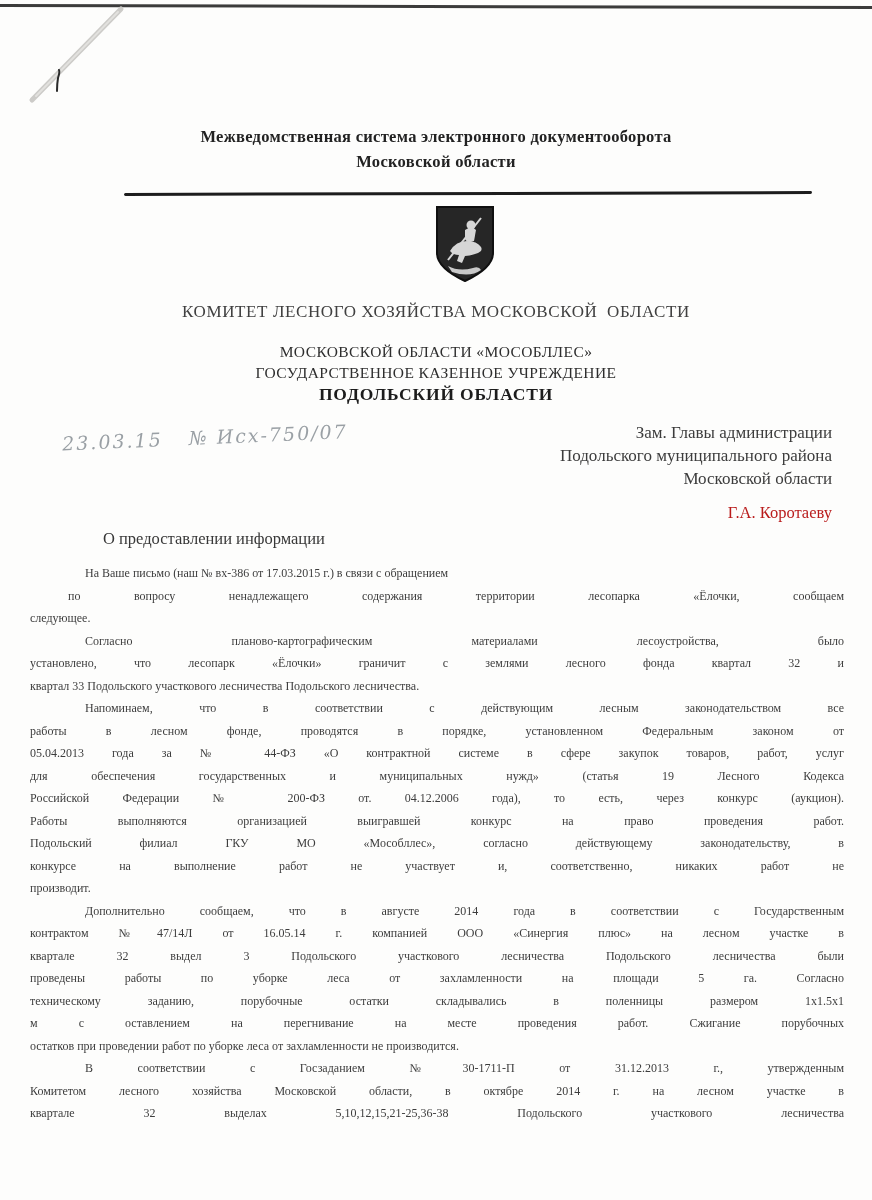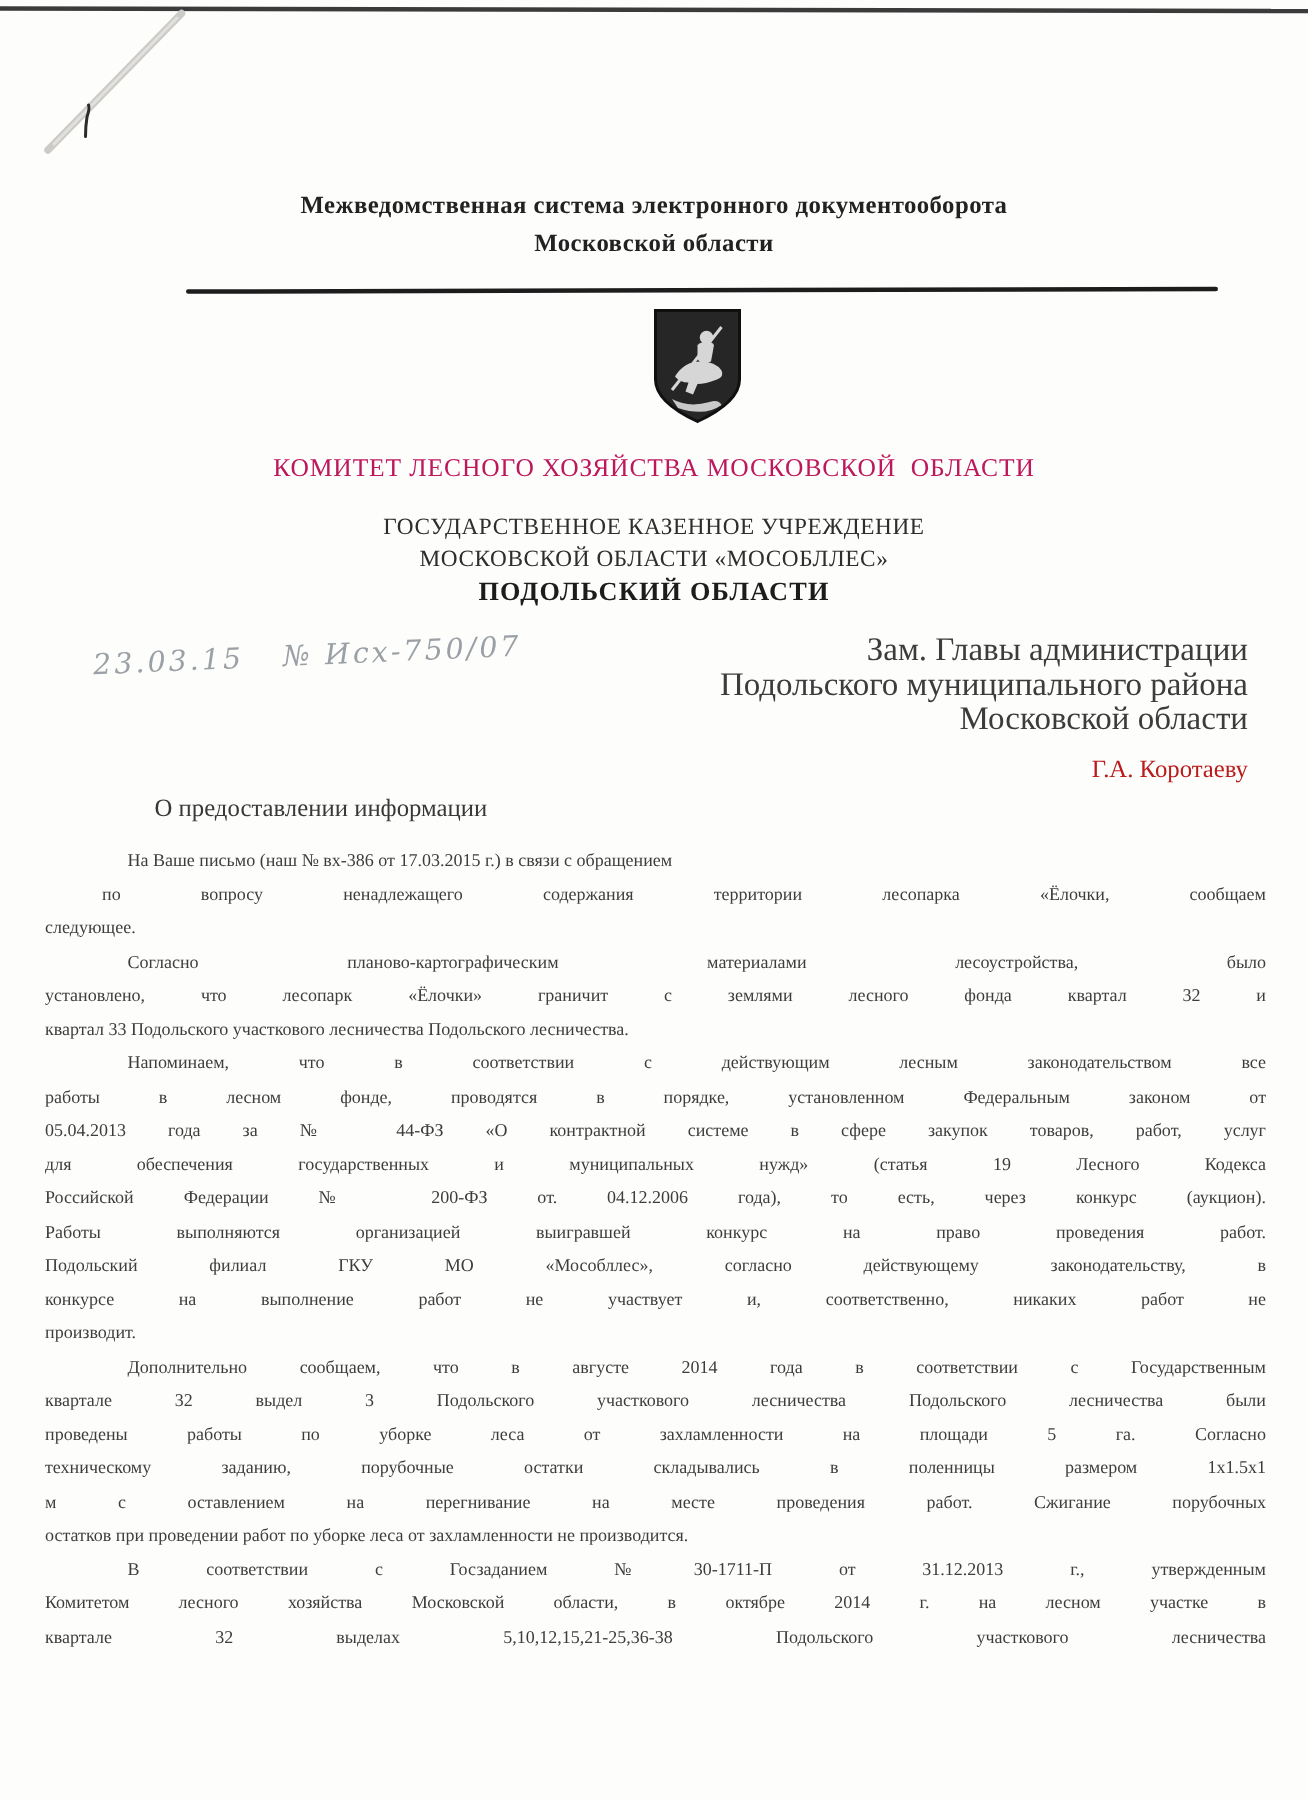--- a/index.html
+++ b/index.html
@@ -26,41 +26,41 @@
     text-align:center;font-weight:bold;font-size:16.5px;line-height:25px;
     color:#222;letter-spacing:0.3px;
   }
   .separator{
     position:absolute;top:192px;left:124px;width:688px;height:3px;
     background:#1d1d1d;transform:rotate(-0.15deg);border-radius:2px;
   }
   .emblem{position:absolute;top:204px;left:434px;width:62px;height:80px;}
   .committee{
     position:absolute;top:302px;left:0;width:100%;text-align:center;
-    font-size:17px;color:#be185d;letter-spacing:0.6px;white-space:pre;
+    font-size:17px;color:#404040;letter-spacing:0.6px;white-space:pre;
   }
   .org-block{
     position:absolute;top:341px;left:0;width:100%;text-align:center;
     font-size:15.5px;line-height:21px;color:#2e2e2e;letter-spacing:0.4px;
   }
   .branch{
     display:block;font-weight:bold;font-size:17.5px;color:#1c1c1c;
     letter-spacing:0.8px;margin-top:1px;
   }
   
   .handwritten{
     position:absolute;top:426px;left:62px;width:300px;
     font-family:"DejaVu Serif",serif;font-style:italic;
     font-size:19px;color:#9aa0a5;letter-spacing:2px;
     transform:rotate(-2.5deg);white-space:nowrap;
   }
   .handwritten .hw-num{margin-left:26px;}
   .addressee{
     position:absolute;top:421px;right:40px;width:420px;
-    text-align:right;font-size:22px;line-height:23px;color:#3c3c3c;
+    text-align:right;font-size:17px;line-height:23px;color:#3c3c3c;
   }
   .addressee-name{
     position:absolute;top:503px;right:40px;width:420px;
     text-align:right;font-size:16.5px;color:#b91c1c;
   }
   .subject{
     position:absolute;top:529px;left:103px;
     font-size:16.5px;color:#383838;
   }
   
@@ -95,22 +95,22 @@
     <line x1="14" y1="56" x2="47" y2="14" stroke="#d6d6d6" stroke-width="2"></line>
     <path d="M16 47 q6 -10 17 -10 q10 0 14 6 q2 4 -3 6 q-8 3 -13 3 l-3 7 l-5 -2 l2 -6 q-6 0 -9 -4 z" fill="#d6d6d6"></path>
     <circle cx="37" cy="21" r="4.5" fill="#d6d6d6"></circle>
     <path d="M31 26 q7 -5 11 0 l-2 11 q-7 3 -9 -2 z" fill="#d6d6d6"></path>
     <path d="M14 62 q11 6 25 2 q6 -2 8 2 q-11 8 -29 2 z" fill="#c9c9c9"></path>
   </svg>
 
   <div class="committee">КОМИТЕТ ЛЕСНОГО ХОЗЯЙСТВА МОСКОВСКОЙ  ОБЛАСТИ</div>
 
   <div class="org-block">
+    <div>МОСКОВСКОЙ ОБЛАСТИ  «МОСОБЛЛЕС»</div>
     <div>ГОСУДАРСТВЕННОЕ КАЗЕННОЕ  УЧРЕЖДЕНИЕ</div>
-    <div>МОСКОВСКОЙ ОБЛАСТИ  «МОСОБЛЛЕС»</div>
     <span class="branch">ПОДОЛЬСКИЙ ОБЛАСТИ</span>
   </div>
 
   <div class="handwritten">
     <span>23.03.15</span><span class="hw-num">№ Исх-750/07</span>
   </div>
 
   <div class="addressee">
     <div>Зам. Главы администрации</div>
     <div>Подольского муниципального района</div>
@@ -130,20 +130,21 @@
       <div class="body-line just" style="text-indent: 55px;">Напоминаем, что в соответствии с действующим лесным законодательством все</div>
       <div class="body-line just">работы в лесном фонде, проводятся в порядке, установленном Федеральным законом от</div>
       <div class="body-line just">05.04.2013 года за № 44-ФЗ «О контрактной системе в сфере закупок товаров, работ, услуг</div>
       <div class="body-line just">для обеспечения государственных и муниципальных нужд» (статья 19 Лесного Кодекса</div>
       <div class="body-line just">Российской Федерации № 200-ФЗ от. 04.12.2006 года), то есть, через конкурс (аукцион).</div>
       <div class="body-line just">Работы выполняются организацией выигравшей конкурс на право проведения работ.</div>
       <div class="body-line just">Подольский филиал ГКУ МО «Мособллес», согласно действующему законодательству, в</div>
       <div class="body-line just">конкурсе на выполнение работ не участвует и, соответственно, никаких работ не</div>
       <div class="body-line">производит.</div>
       <div class="body-line just" style="text-indent: 55px;">Дополнительно сообщаем, что в августе 2014 года в соответствии с Государственным</div>
+      <div class="body-line just">контрактом №47/14Л от 16.05.14 г. компанией ООО «Синергия плюс» на лесном участке в</div>
       <div class="body-line just">квартале 32 выдел 3 Подольского участкового лесничества Подольского лесничества были</div>
       <div class="body-line just">проведены работы по уборке леса от захламленности на площади 5 га. Согласно</div>
       <div class="body-line just">техническому заданию, порубочные остатки складывались в поленницы размером 1х1.5х1</div>
       <div class="body-line just">м  с оставлением на перегнивание на месте проведения работ. Сжигание порубочных</div>
       <div class="body-line">остатков при проведении работ по уборке леса от захламленности не производится.</div>
       <div class="body-line just" style="text-indent: 55px;">В соответствии с Госзаданием №30-1711-П от 31.12.2013 г., утвержденным</div>
       <div class="body-line just">Комитетом лесного хозяйства Московской области, в октябре 2014 г. на лесном участке в</div>
       <div class="body-line just">квартале 32 выделах 5,10,12,15,21-25,36-38 Подольского участкового лесничества</div>
     </div>
 

